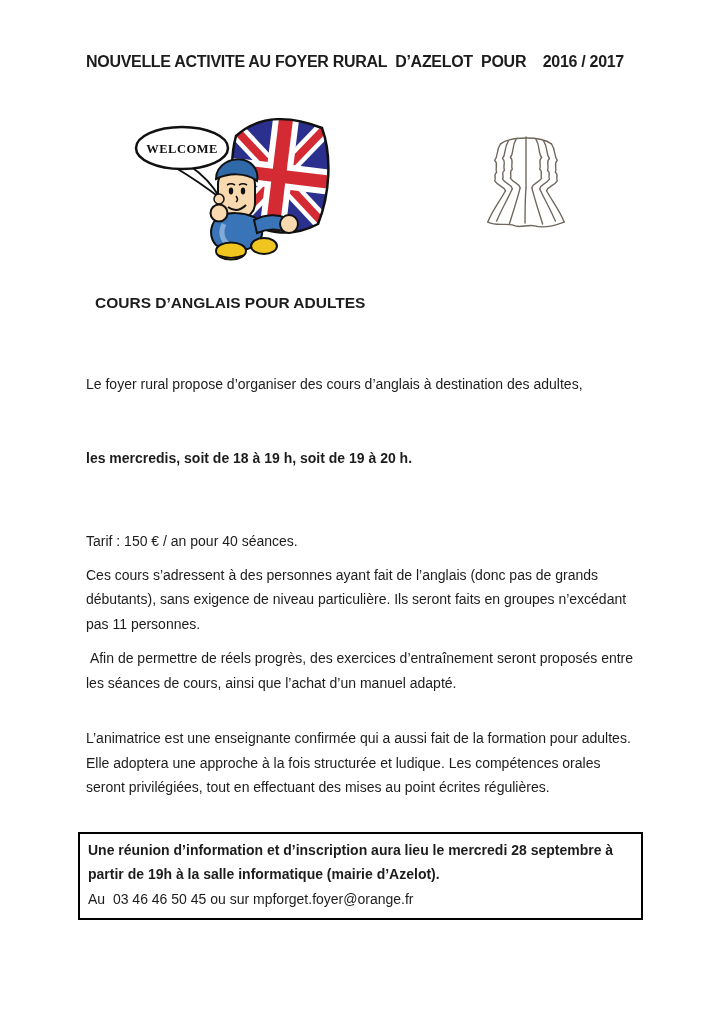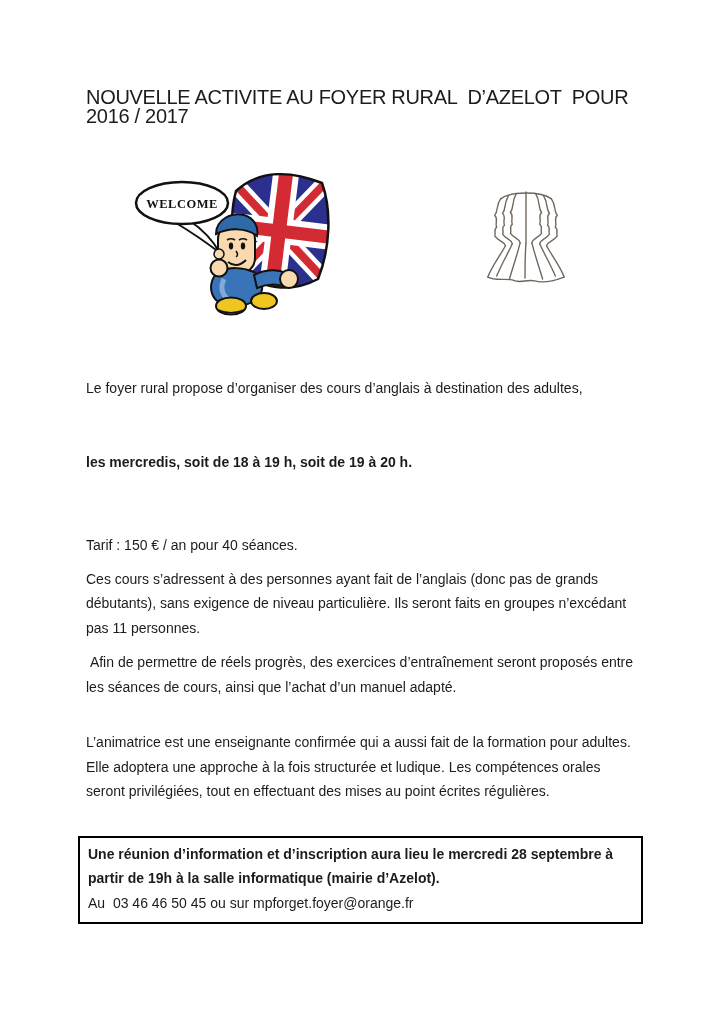--- a/index.html
+++ b/index.html
@@ -9,23 +9,23 @@
     width: 724px;
     height: 1024px;
     background: #ffffff;
     font-family: "Liberation Sans", sans-serif;
     color: #1c1c1c;
     overflow: hidden;
   }
   .content { padding: 0 82px 0 86px; }
   .doc-title {
     margin: 0;
-    padding-top: 88px;
-    font-size: 20px;
-    font-weight: normal;
+    padding-top: 52px;
+    font-size: 16px;
+    font-weight: bold;
     letter-spacing: -0.3px;
     white-space: pre-wrap;
     line-height: 19px;
   }
   .images-row {
     position: relative;
     height: 150px;
     margin-top: 41px;
   }
   .mascot-svg { position: absolute; left: 46px; top: 0; }
@@ -151,20 +151,21 @@
           <path d="M66,61 C72,72 80,82 84,93"></path>
           <path d="M6,93 C16,98 26,93 34,97 C41,99 47,95 54,97 C64,100 76,96 84,93"></path>
           <path d="M31,59 C26,70 20,80 15,92"></path>
           <path d="M39,58 C36,70 32,82 28,95"></path>
           <path d="M51,58 C54,70 58,82 62,95"></path>
           <path d="M59,59 C64,70 70,80 75,92"></path>
         </g>
       </svg>
     </div>
 
+    <h2 class="section-heading">COURS D’ANGLAIS POUR ADULTES</h2>
 
     <p class="para">
       <span class="line" style="display:block">Le foyer rural propose d’organiser des cours d’anglais à destination des adultes,</span>
       <span class="line bold" style="display:block">les mercredis, soit de 18 à 19 h, soit de 19 à 20 h.</span>
     </p>
 
     <p class="para">Tarif : 150 € / an pour 40 séances.</p>
 
     <p class="para para-tight">Ces cours s’adressent à des personnes ayant fait de l’anglais (donc pas de grands débutants), sans exigence de niveau particulière. Ils seront faits en groupes n’excédant pas 11 personnes.</p>
 

